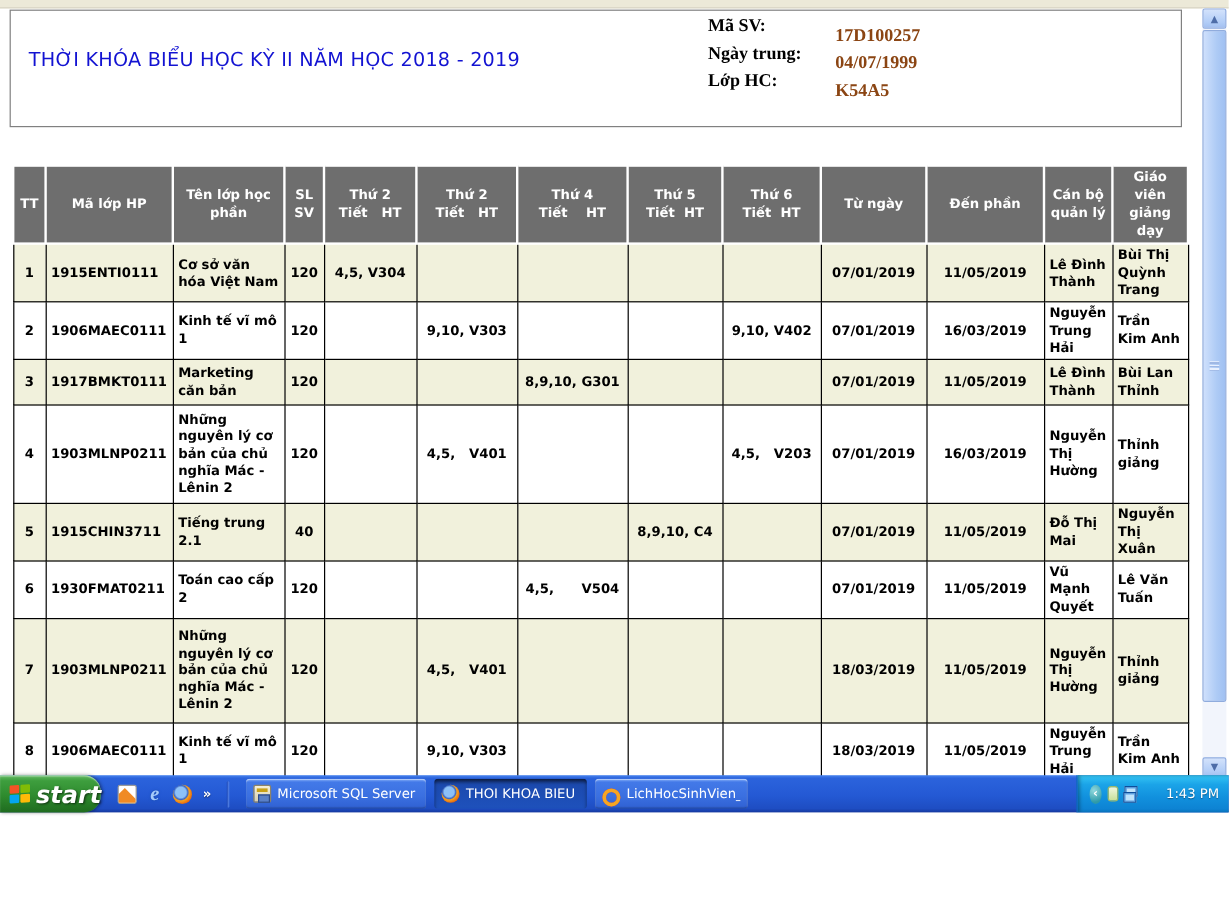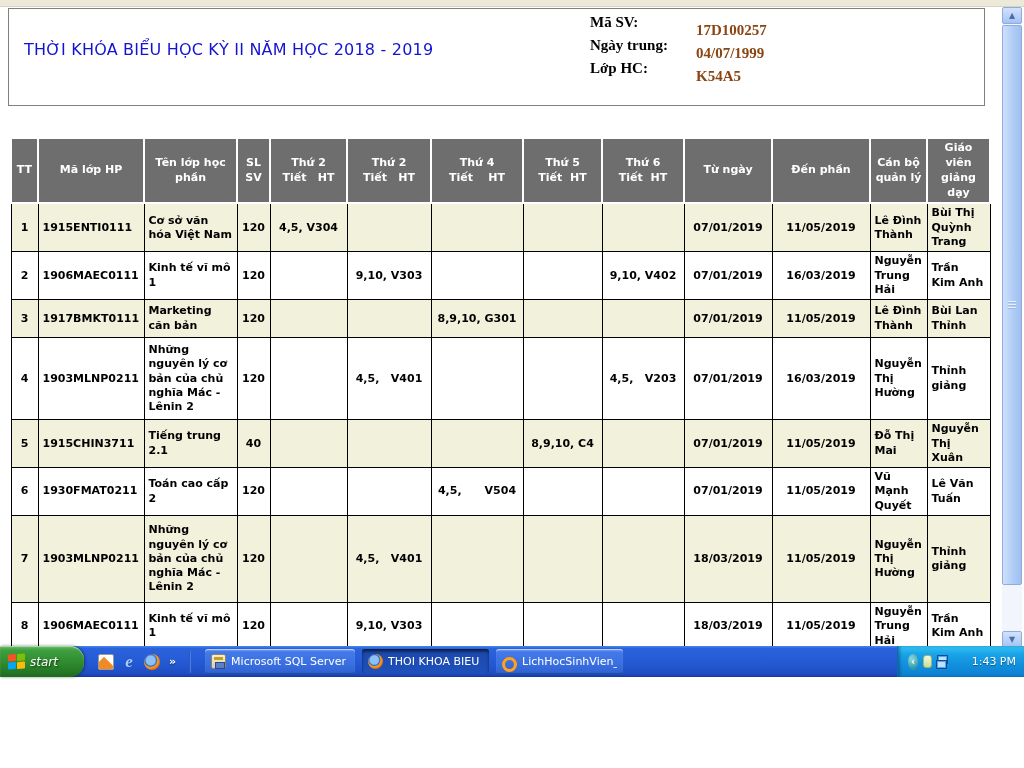--- a/index.html
+++ b/index.html
@@ -46,21 +46,21 @@
     background:repeating-linear-gradient(180deg,#E8F0FE 0 1px,#9FB8E4 1px 2px,transparent 2px 3px); }
 
   
   #taskbar { position:absolute; left:0; top:646px; width:1024px; height:31px;
     background:linear-gradient(180deg,#4A85EE 0%,#2B63DC 8%,#2459D4 55%,#1E4DC2 90%,#15379E 100%);
     display:flex; align-items:center; }
   #start-button { flex:none; width:84px; height:31px; border-radius:0 14px 14px 0;
     background:linear-gradient(180deg,#64BB64 0%,#3E9E3E 15%,#2E8B2E 55%,#1F6B1F 100%);
     box-shadow:1px 0 3px rgba(0,0,0,.45), inset 0 1px 1px rgba(255,255,255,.5);
     display:flex; align-items:center; gap:5px; padding-left:8px; cursor:pointer; }
-  #start-label { color:#fff; font-weight:normal; font-style:italic; font-size:12px; text-shadow:1px 1px 2px rgba(0,0,0,.6); }
+  #start-label { color:#fff; font-weight:bold; font-style:italic; font-size:20px; text-shadow:1px 1px 2px rgba(0,0,0,.6); }
   .win-flag { width:17px; height:15px; display:grid; grid-template-columns:8px 8px; grid-template-rows:7px 7px; gap:1px; transform:skewY(-4deg); }
   .win-flag i { border-radius:1px; }
   .win-flag i:nth-child(1){background:#F35325} .win-flag i:nth-child(2){background:#81BC06}
   .win-flag i:nth-child(3){background:#05A6F0} .win-flag i:nth-child(4){background:#FFBA08}
 
   #quick-launch { flex:none; display:flex; align-items:center; gap:7px; padding:0 8px 0 14px; }
   .ql-icon { width:16px; height:16px; flex:none; cursor:pointer; }
   #overflow-chevron { color:#fff; font-size:11px; font-weight:bold; margin-left:2px; cursor:pointer; text-shadow:0 1px 1px rgba(0,0,0,.5); }
   #ql-divider { width:2px; height:22px; margin-left:6px;
     background:linear-gradient(90deg,#1A43B0,#5E8FF2); border-radius:1px; }

